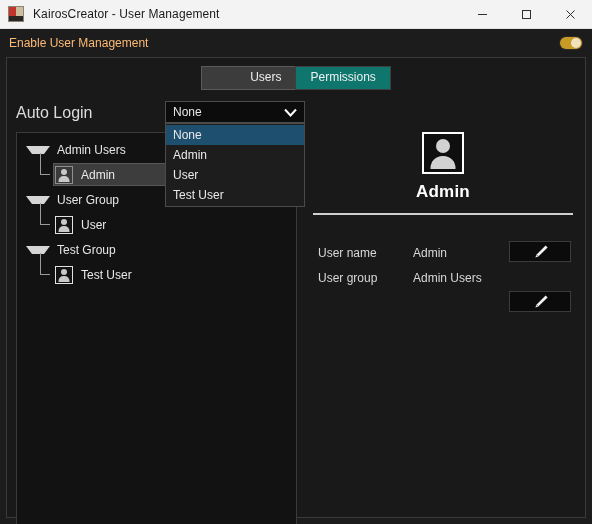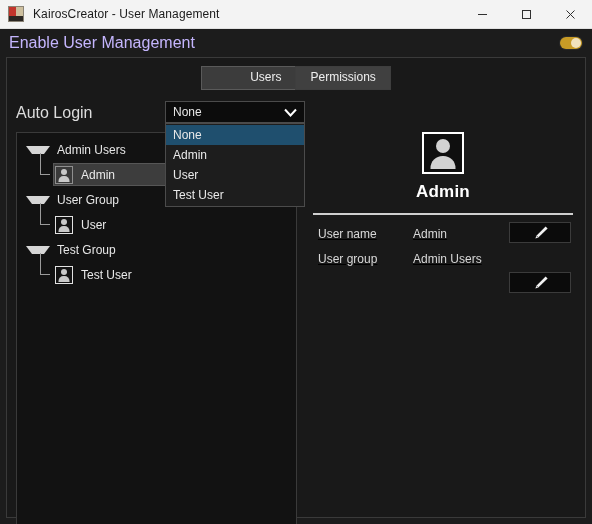--- a/index.html
+++ b/index.html
@@ -86,22 +86,22 @@
   
   .enable-bar {
     height: 28px;
     flex: 0 0 28px;
     display: flex;
     align-items: center;
     padding: 0 10px 0 9px;
     background: #1c1c1c;
   }
   .enable-label {
-    font-size: 16px;
-    color: #c4b5fd;
+    font-size: 12px;
+    color: #fdba74;
   }
   .toggle {
     margin-left: auto;
     width: 22px;
     height: 12px;
     border-radius: 6px;
     background: #c89b26;
     position: relative;
     box-shadow: 0 0 0 1px #2a2a2a;
   }
@@ -129,21 +129,21 @@
   .tabstrip {
     display: flex;
     justify-content: center;
     padding-top: 8px;
   }
   .tab {
     font-size: 12px;
     padding: 4px 14px 5px 14px;
     color: #efefef;
     border: 1px solid #3e3e3e;
-    background: #404040;
+    background: #0f766e;
     line-height: 13px;
   }
   .tab.active {
     background: #3c3c3c;
     border-color: #5a5a5a;
     padding-left: 48px;
   }
   .tab + .tab { margin-left: -1px; }
 
   
@@ -360,23 +360,22 @@
     color: #ffffff;
     margin-top: 8px;
     letter-spacing: 0.2px;
   }
   .detail-sep {
     height: 2px;
     background: #cfcfcf;
     margin: 11px 6px 0 6px;
   }
   .field-list {
-    margin-top: 6px;
+    margin-top: 25px;
     padding: 0 6px;
-    text-decoration: underline;
   }
   .field-row {
     display: flex;
     align-items: center;
     height: 25px;
     position: relative;
   }
   .field-label {
     font-size: 12px;
     color: #d8d8d8;

